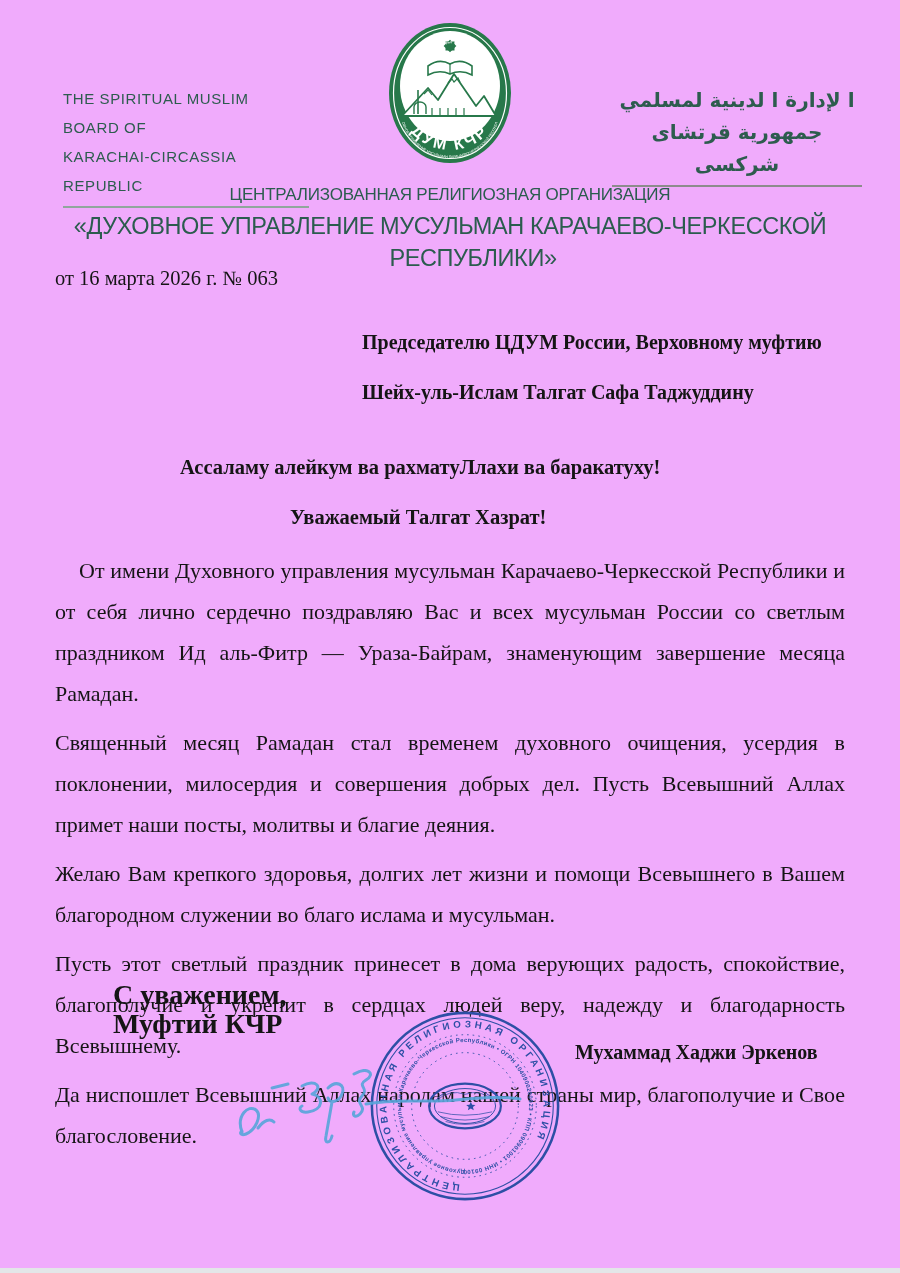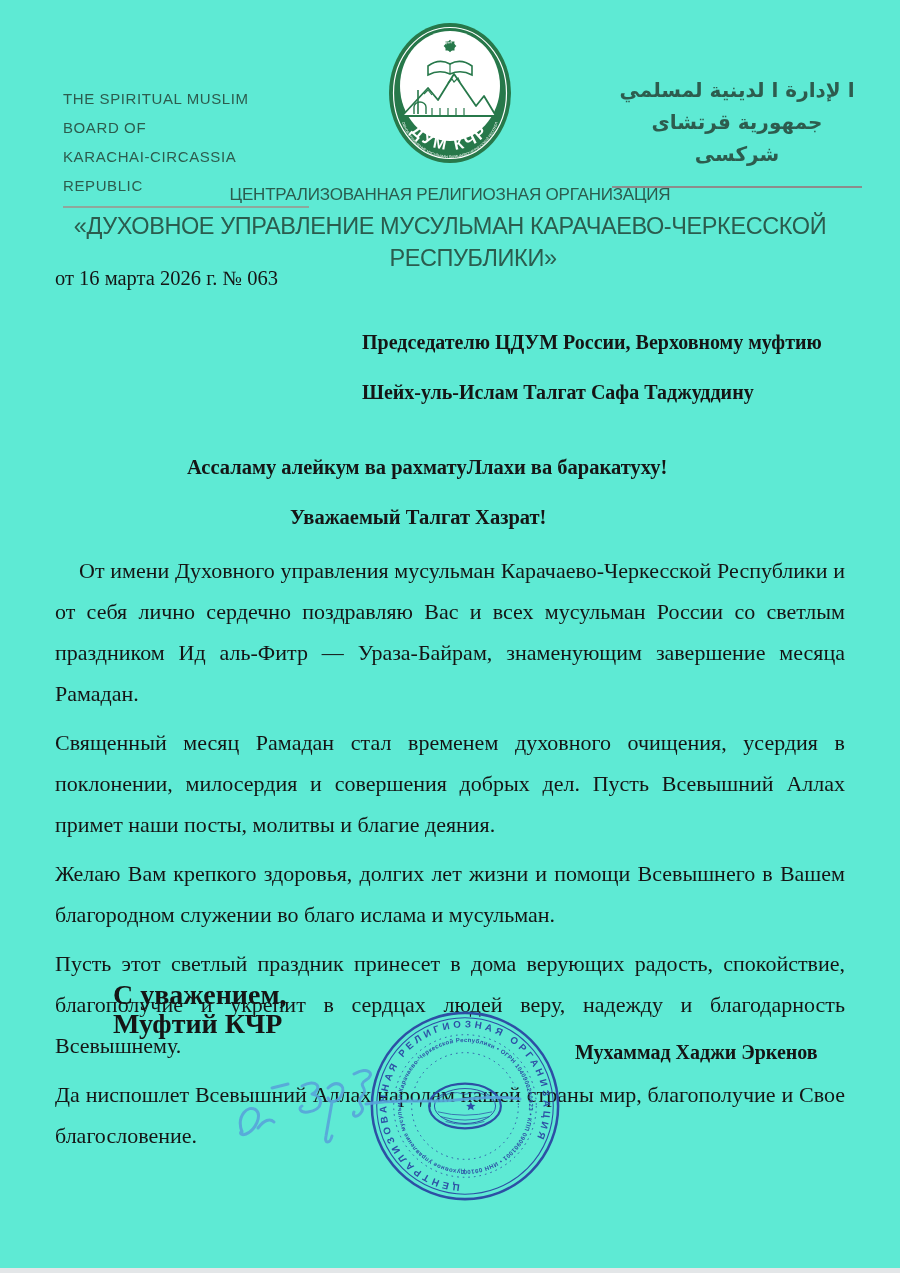--- a/index.html
+++ b/index.html
@@ -1,56 +1,56 @@
 <!DOCTYPE html>
 <html><head>
 <meta charset="utf-8">
 <style>
   html,body{margin:0;padding:0;background:#888;}
   .page{
     position:relative;
     width:900px;height:1273px;
     margin:0 auto;
-    background:#5eead4;
+    background:#f0abfc;
     overflow:hidden;
     font-family:"Liberation Serif", serif;
     color:#151515;
   }
   
   .hdr-left{
     position:absolute;left:63px;top:84px;width:246px;
     font-family:"Liberation Sans", sans-serif;
     font-size:15px;letter-spacing:0.6px;line-height:29px;
     color:#2d5c4e;
     border-bottom:2px solid #8fa79c;
     padding-bottom:6px;
   }
   .hdr-right{
-    position:absolute;right:38px;top:74px;width:250px;
+    position:absolute;right:38px;top:84px;width:250px;
     direction:rtl;text-align:center;
     font-family:"DejaVu Sans", sans-serif;
     font-weight:bold;font-size:20px;line-height:32px;
     color:#2d5c4e;
     border-bottom:2px solid #8c8c8c;
-    padding-bottom:16px;
+    padding-bottom:5px;
   }
   .logo-wrap{position:absolute;left:388px;top:22px;width:124px;height:143px;}
   
   .org-title{position:absolute;left:0;top:184px;width:900px;text-align:center;color:#2b5c4e;
     font-family:"Liberation Sans", sans-serif;}
   .org-title .t1{font-size:17px;letter-spacing:-0.2px;line-height:22px;margin-bottom:5px;}
   .org-title .t2{font-size:23.5px;letter-spacing:-0.4px;line-height:30px;}
   .org-title .t3{font-size:23.5px;letter-spacing:-0.4px;line-height:30px;margin-top:2px;padding-left:46px;}
   
   .ref-line{position:absolute;left:55px;top:267px;font-size:20.5px;}
   
   .addressee{position:absolute;left:362px;top:331px;font-weight:bold;font-size:20px;line-height:22px;}
   .addressee div{margin-bottom:28px;white-space:nowrap;}
   
-  .salam{position:absolute;left:187px;top:456px;font-weight:bold;font-size:20.5px;white-space:nowrap;}
+  .salam{position:absolute;left:180px;top:456px;font-weight:bold;font-size:20.5px;white-space:nowrap;}
   .respected{position:absolute;left:290px;top:506px;font-weight:bold;font-size:20.5px;white-space:nowrap;}
   
   .body-text{position:absolute;left:55px;top:550px;width:790px;
     font-size:22px;line-height:41px;text-align:justify;}
   .body-text p{margin:0 0 8px 0;}
   .body-text p.indent{text-indent:24px;}
   
   .sig-block{position:absolute;left:113px;top:981px;font-weight:bold;font-size:28px;line-height:28.5px;}
   .sig-name{position:absolute;left:575px;top:1041px;font-weight:bold;font-size:20px;white-space:nowrap;}
   .stamp-wrap{position:absolute;left:368px;top:1009px;width:194px;height:194px;}

